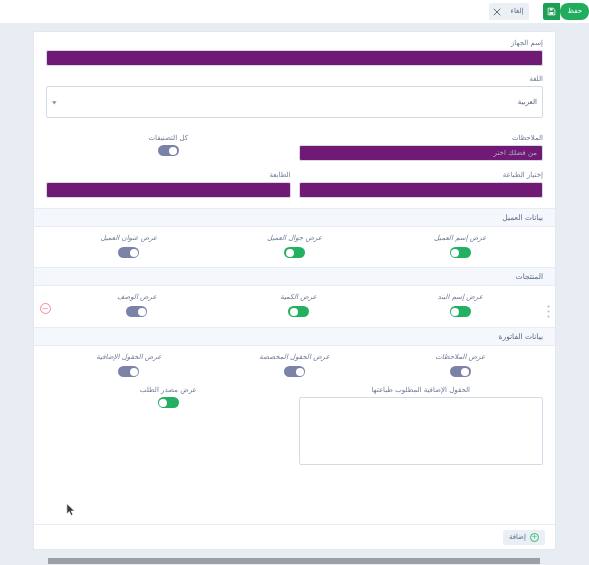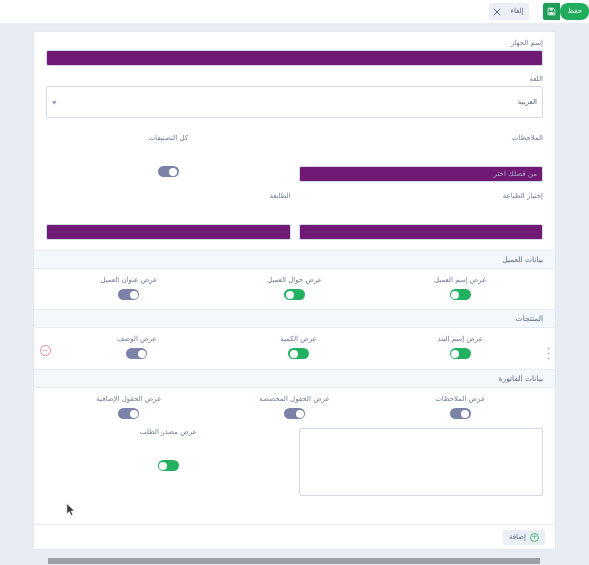--- a/index.html
+++ b/index.html
@@ -162,21 +162,21 @@
     display: flex;
     flex-direction: row;
     gap: 0;
   }
   .col3 {
     flex: 1 1 33.33%;
     display: flex;
     flex-direction: column;
     align-items: center;
   }
-  .col3 .field-label { text-align: left; margin-bottom: 5px; }
+  .col3 .field-label { text-align: left; margin-bottom: 5px; font-style: italic; }
 
   
   .toggle {
     width: 21px;
     height: 11px;
     border-radius: 6px;
     position: relative;
     background: #7b82a8;
   }
   .toggle.on { background: #23b161; }
@@ -233,21 +233,20 @@
     display: flex;
     flex-direction: row;
     padding: 7px 12px 10px 12px;
     gap: 8px;
   }
   .col-half {
     flex: 1 1 50%;
     display: flex;
     flex-direction: column;
     align-items: center;
-    gap: 21px;
   }
   .col-half.left-area { align-items: stretch; }
   .textarea-box {
     border: 1px solid #d3dae5;
     border-radius: 2px;
     background: #ffffff;
     height: 68px;
     width: 100%;
   }
 
@@ -466,20 +465,21 @@
         <div class="col3">
           <label class="field-label">عرض الحقول الإضافية</label>
           <div class="toggle">
               <span class="knob"></span>
             </div>
         </div>
       </div>
 
       <div class="two-col" style="padding-top:0;">
         <div class="col-half left-area">
+          <label class="field-label" style="text-align:center;">الحقول الإضافية المطلوب طباعتها</label>
           <div class="textarea-box"></div>
         </div>
         <div class="col-half">
           <label class="field-label">عرض مصدر الطلب</label>
           <div class="toggle on">
               <span class="knob"></span>
             </div>
         </div>
       </div>
 

